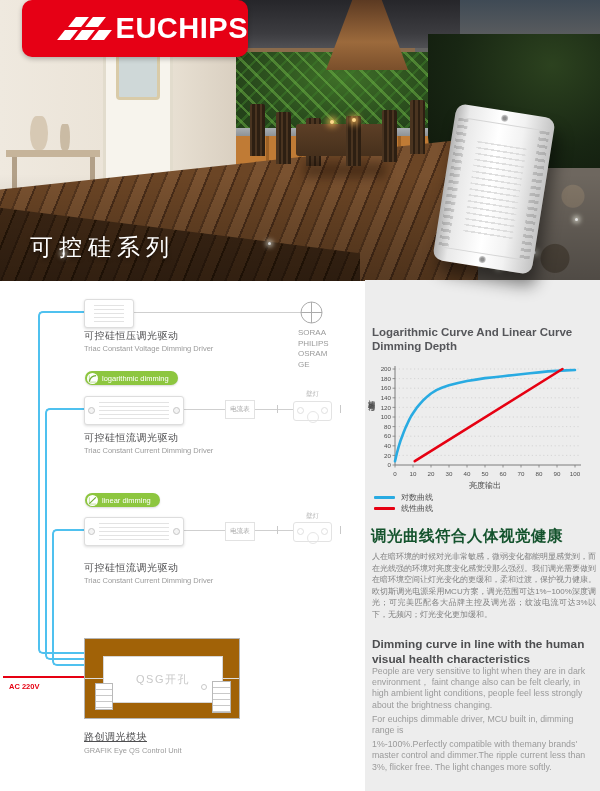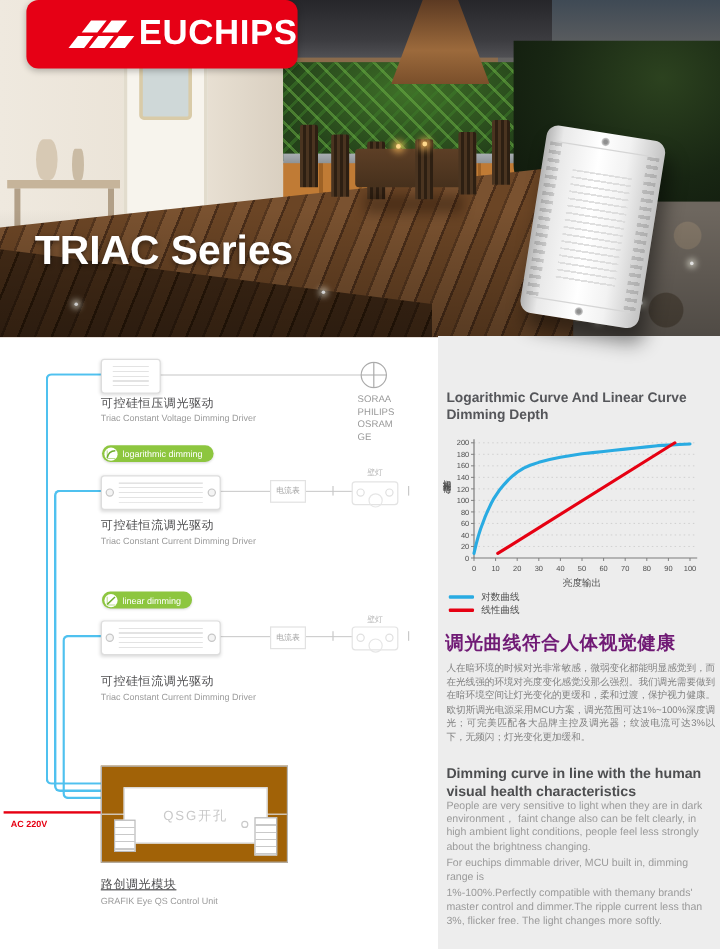--- a/index.html
+++ b/index.html
@@ -102,21 +102,21 @@
   .ac-label{font-size:7.5px;color:#e60012;font-weight:bold;}
 
   
   .panel{left:365px;top:280px;width:235px;height:511px;background:#ededed;}
   .p-h-zh{font-size:14px;color:#55565a;line-height:18px;letter-spacing:.5px;}
   .p-h-en{font-size:11.5px;font-weight:bold;color:#55565a;line-height:14px;}
   .ylabel{writing-mode:vertical-rl;font-size:7px;color:#4e4e4e;letter-spacing:1px;}
   .legend-row{display:flex;align-items:center;gap:6px;height:11px;}
   .legend-swatch{width:21px;height:3px;border-radius:1px;}
   .legend-lbl{font-size:8px;color:#4f4f4f;}
-  .h3-zh{font-size:15.5px;color:#701a75;font-weight:bold;letter-spacing:.5px;}
+  .h3-zh{font-size:15.5px;color:#14532d;font-weight:bold;letter-spacing:.5px;}
   .body-zh{font-size:8px;color:#808080;line-height:11.6px;text-align:justify;}
   .h4-en{font-size:11.8px;font-weight:bold;color:#4d4e50;line-height:14.5px;}
   .body-en{font-size:8.8px;color:#9a9a9a;line-height:11.2px;}
   .body-en p{margin:0 0 3px 0;}
 </style>
 </head>
 <body>
 
 <div class="page">
 
@@ -172,21 +172,21 @@
     <span class="logo-glyph">
       <span class="lg-bar" style="left:16px;top:1px;"></span>
       <span class="lg-bar" style="left:33px;top:1px;"></span>
       <span class="lg-bar" style="left:5px;top:14px;"></span>
       <span class="lg-bar" style="left:22px;top:14px;"></span>
       <span class="lg-bar" style="left:39px;top:14px;"></span>
     </span>
     <span class="logo-text">EUCHIPS</span>
   </div>
 
-  <div class="abs hero-title-en">TRIAC Series</div>
+  <div class="abs hero-title-zh">可控硅系列</div>
 
   <div class="abs wire" style="left:38px;top:311px;width:46px;height:339px;"></div>
   <div class="abs wire" style="left:45px;top:408px;width:39px;height:248px;"></div>
   <div class="abs wire" style="left:52px;top:529px;width:32px;height:133px;"></div>
 
   <div class="abs gline" style="left:130px;top:312px;width:172px;"></div>
   <div class="abs drv" style="left:84px;top:299px;width:48px;height:27px;">
     <div class="drv-lines"></div>
   </div>
   <svg class="abs" style="left:300px;top:301px;" width="23" height="23">

